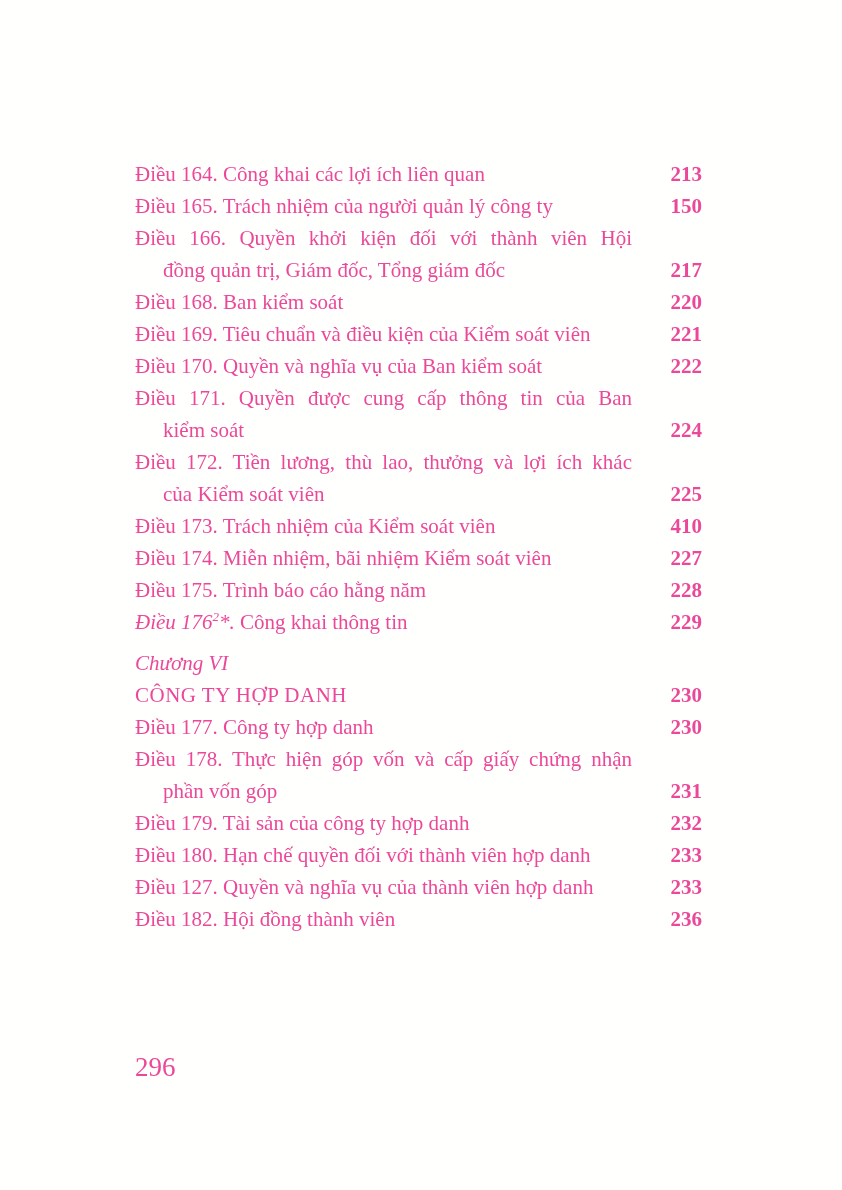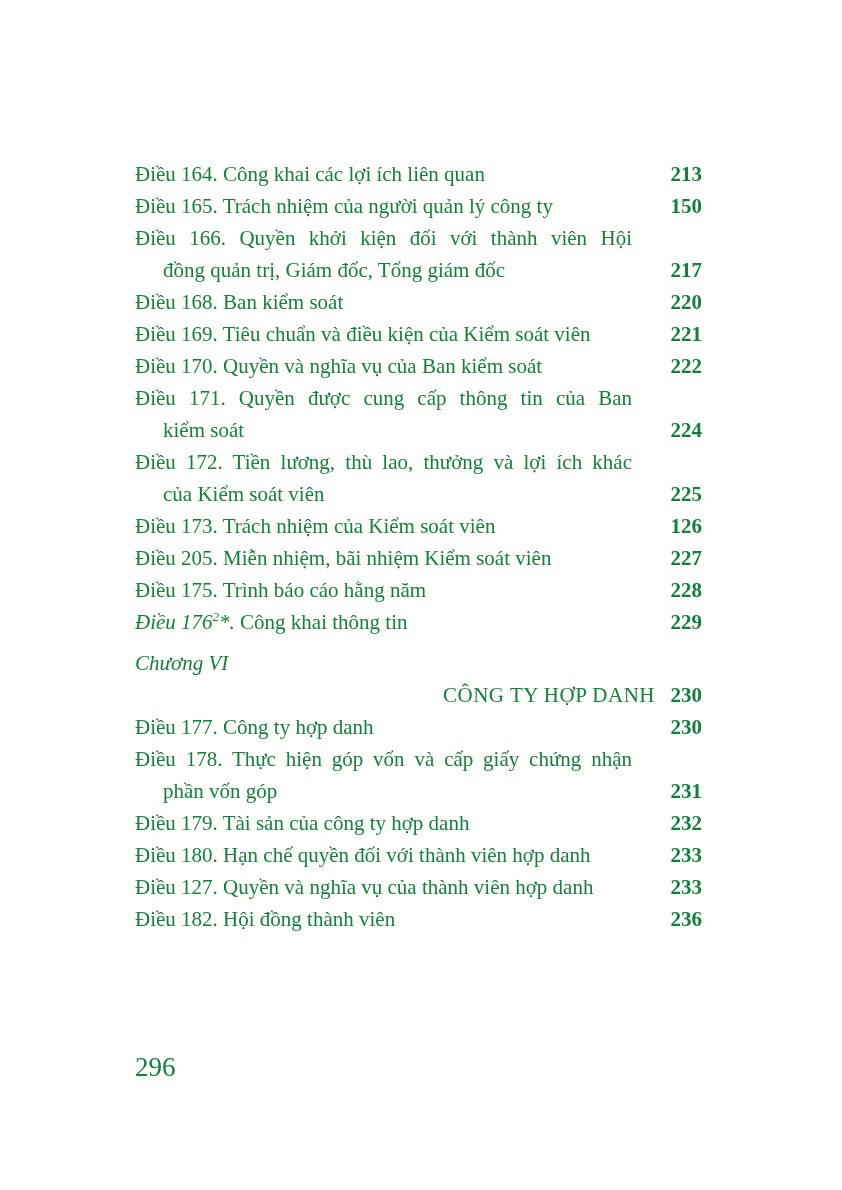--- a/index.html
+++ b/index.html
@@ -3,21 +3,21 @@
 <meta charset="utf-8">
 <title>Mục lục</title>
 <style>
   html, body { margin: 0; padding: 0; background: #ffffff; }
   .page {
     position: relative;
     width: 842px;
     height: 1190px;
     background: #fffffe;
     font-family: "Liberation Serif", "DejaVu Serif", serif;
-    color: #15803d;
+    color: #ec4899;
     overflow: hidden;
   }
   .toc {
     position: absolute;
     left: 135px;
     top: 158px;
     width: 567px;
     font-size: 21px;
     line-height: 32px;
   }
@@ -46,21 +46,21 @@
     font-weight: bold;
   }
   .toc-chapter { margin-top: 9px; }
   .chapter-label {
     width: 520px;
     font-style: italic;
   }
   .chapter-row { position: relative; }
   .chapter-title {
     width: 520px;
-    text-align: right;
+    text-align: left;
     letter-spacing: 0.5px;
   }
   .chapter-row .page-num {
     position: absolute;
     right: 0;
     top: 0;
   }
   .italic { font-style: italic; }
   sup.italic {
     font-size: 13px;
@@ -127,26 +127,26 @@
       <div class="toc-entry">
         <div class="line-justified">Điều 172. Tiền lương, thù lao, thưởng và lợi ích khác</div>
         <div class="toc-row">
           <span class="text cont">của Kiểm soát viên</span>
           <span class="page-num">225</span>
         </div>
       </div>
       <div class="toc-entry">
         <div class="toc-row">
           <span class="text">Điều 173. Trách nhiệm của Kiểm soát viên</span>
-          <span class="page-num">126</span>
-        </div>
-      </div>
-      <div class="toc-entry">
-        <div class="toc-row">
-          <span class="text">Điều 205. Miễn nhiệm, bãi nhiệm Kiểm soát viên</span>
+          <span class="page-num">410</span>
+        </div>
+      </div>
+      <div class="toc-entry">
+        <div class="toc-row">
+          <span class="text">Điều 174. Miễn nhiệm, bãi nhiệm Kiểm soát viên</span>
           <span class="page-num">227</span>
         </div>
       </div>
       <div class="toc-entry">
         <div class="toc-row">
           <span class="text">Điều 175. Trình báo cáo hằng năm</span>
           <span class="page-num">228</span>
         </div>
       </div>
       <div class="toc-entry">

